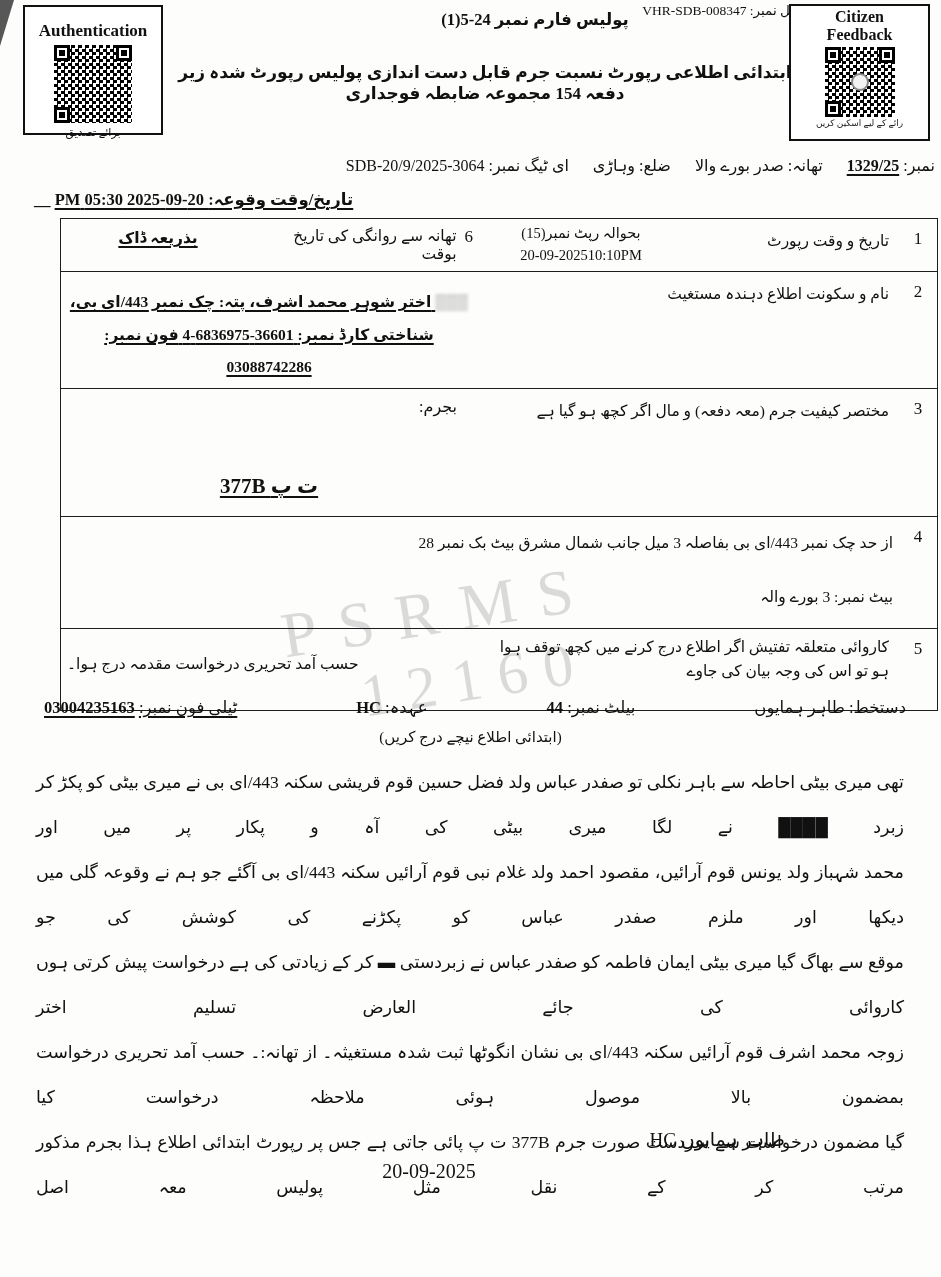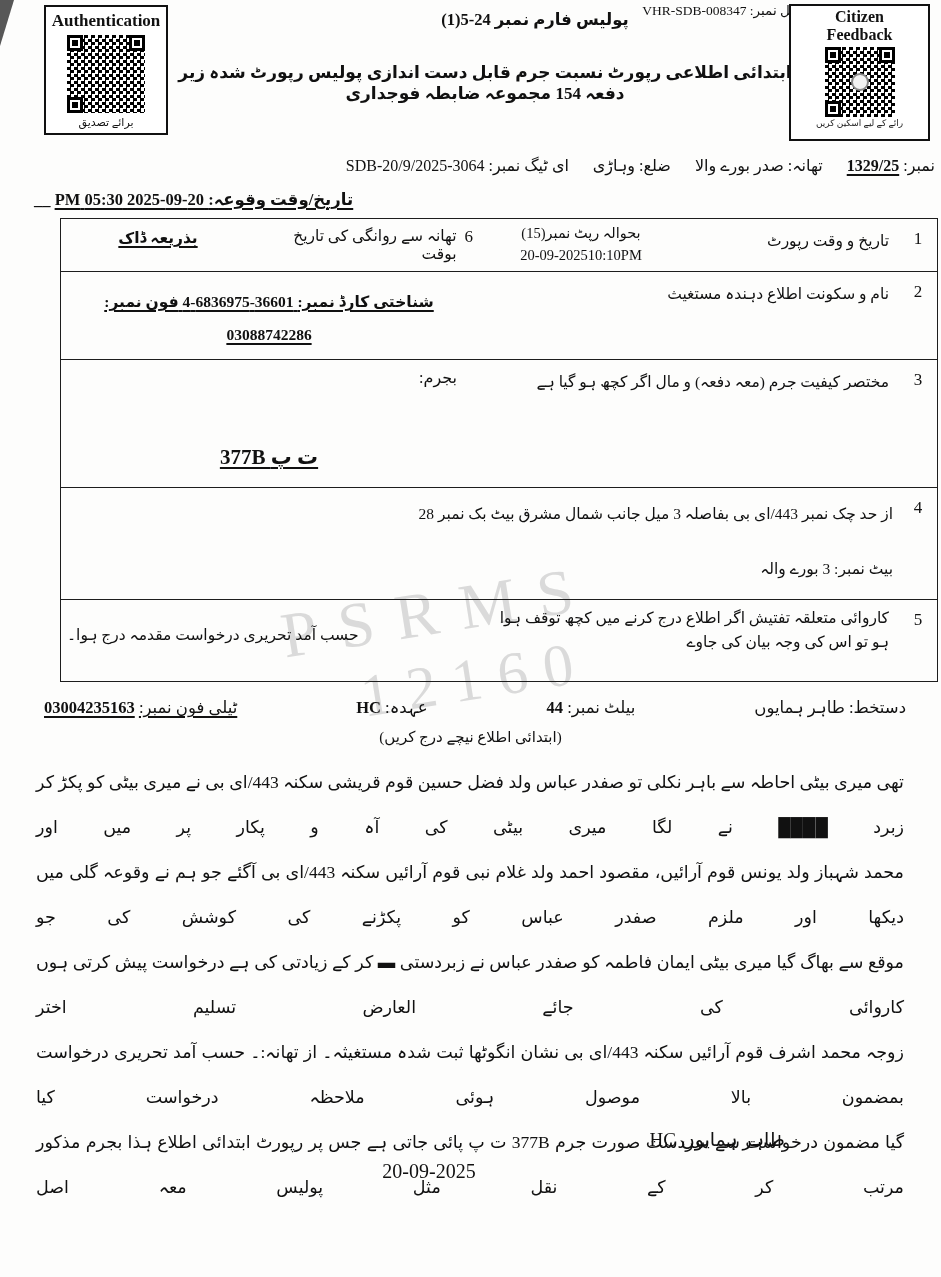--- a/index.html
+++ b/index.html
@@ -12,21 +12,21 @@
   .urdu { font-family:"Liberation Serif","DejaVu Sans",serif; direction:rtl; unicode-bidi:embed; }
   .u { text-decoration:underline; text-decoration-thickness:1.5px; text-underline-offset:3px; }
   .b { font-weight:700; }
 
   
   .corner-artifact { position:absolute; left:0; top:0; width:0; height:0;
     border-top:46px solid #3a3a3a; border-right:14px solid transparent; opacity:.85; }
 
   
   .qr-box { position:absolute; border:2px solid #111; background:#fff; text-align:center; }
-  .auth-box { left:44px; top:5px; width:124px; height:130px; padding-top:4px; }
+  .auth-box { left:23px; top:5px; width:140px; height:130px; padding-top:14px; }
   .feedback-box { left:789px; top:4px; width:141px; height:137px; padding-top:2px; }
   .qr-box .qr-title { font-size:17px; font-weight:700; line-height:1.15; }
   .feedback-box .qr-title { font-size:16px; }
   .qr { position:relative; margin:4px auto 0;
     background:conic-gradient(#000 25%, #fff 0 50%, #000 0 75%, #fff 0) 0 0 / 7px 7px;
     outline:2px solid #fff; }
   .auth-box .qr { width:78px; height:78px; }
   .feedback-box .qr { width:70px; height:70px; margin-top:2px; }
   .finder { position:absolute; width:16px; height:16px; border:3px solid #000; background:#fff; }
   .finder::after { content:""; position:absolute; inset:2px; background:#000; }
@@ -183,20 +183,24 @@
       <div class="c c-val2 sep">
         <span class="u b">بذریعہ ڈاک</span>
       </div>
     </div>
 
     <div class="trow r2">
       <div class="c c-num">2</div>
       <div class="c c-label sep">نام و سکونت اطلاع دہندہ مستغیث</div>
       <div class="c c-value sep">
         <div class="u b">
+          <span class="smudge">▒▒▒</span>
+          <span>اختر شوہر محمد اشرف، پتہ: چک نمبر 443/ای بی،</span>
+        </div>
+        <div class="u b">
           <span>شناختی کارڈ نمبر:</span>
           <span>36601-6836975-4</span>
           <span>فون نمبر:</span>
           <span>03088742286</span>
         </div>
       </div>
     </div>
 
     <div class="trow r3">
       <div class="c c-num">3</div>

